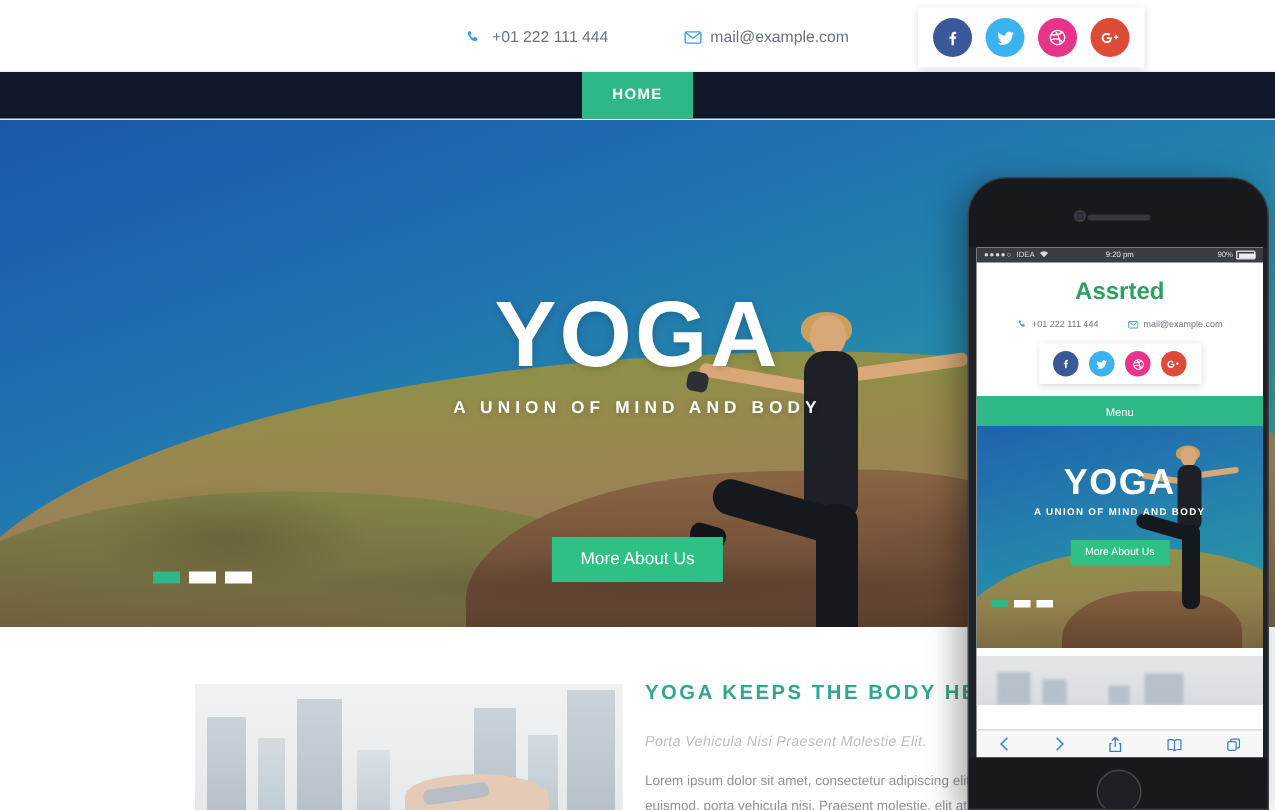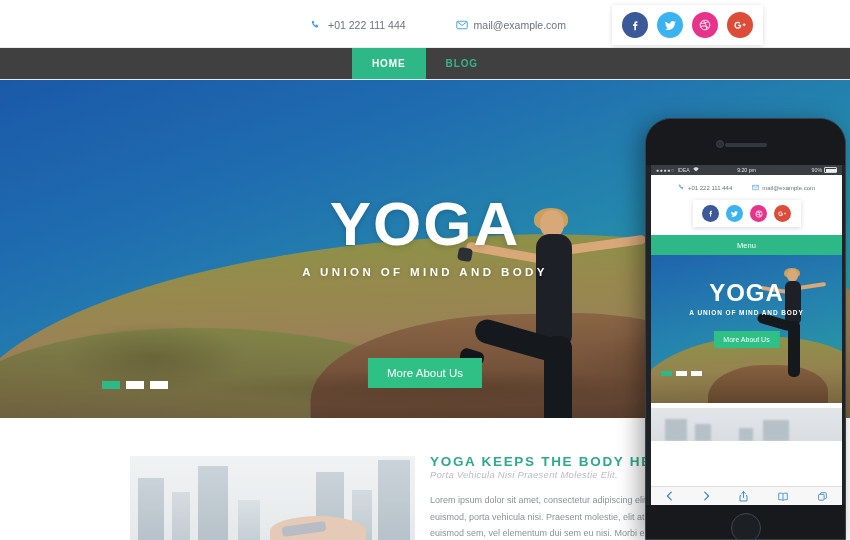--- a/index.html
+++ b/index.html
@@ -51,21 +51,21 @@
   }
   .s-fb{ background:#3b5998; }
   .s-tw{ background:#3ab3f0; }
   .s-dr{ background:#e8338a; }
   .s-gp{ background:#dd4b39; }
   .s-ico svg{ display:block; }
 
   
   .navbar{
     position:absolute; top:48px; left:0; width:850px; height:32px;
-    background:#404040; border-bottom:1px solid #e8e8e8;
+    background:#0f172a; border-bottom:1px solid #e8e8e8;
     display:flex; justify-content:center; align-items:stretch;
   }
   .nav-item{
     display:flex; align-items:center; justify-content:center;
     padding:0 20px; font-size:10px; font-weight:bold;
     letter-spacing:.9px; color:#35b48a; text-transform:uppercase;
     cursor:pointer; white-space:nowrap;
   }
   .nav-item.active{ background:#2fb887; color:#fff; }
 
@@ -156,21 +156,21 @@
   .person-arm{ position:absolute; left:140px; bottom:-6px; width:96px; height:30px; border-radius:50% 50% 0 0; background:#d6ab8c; }
   .person-strap{ position:absolute; left:152px; bottom:6px; width:44px; height:10px; border-radius:4px; background:#8d94a0; transform:rotate(-8deg); }
   .content-img-haze{ position:absolute; inset:0; background:rgba(255,255,255,.38); }
 
   .content-text{ position:absolute; left:430px; top:36px; width:260px; }
   .sec-title{
     font-size:13.5px; font-weight:bold; color:#2fa98d;
     letter-spacing:1.7px; white-space:nowrap;
   }
   .sec-sub{
-    margin-top:0; font-size:9.5px; color:#b9bec4; font-style:italic;
+    margin-top:20px; font-size:9.5px; color:#b9bec4; font-style:italic;
     letter-spacing:.25px; white-space:nowrap;
   }
   .sec-body{
     margin-top:12px; font-size:9px; color:#8d9399; line-height:1.85;
     width:268px;
   }
 
   
   .phone{
     position:absolute; left:645px; top:118px; width:201px; height:422px;
@@ -304,21 +304,20 @@
         <svg viewBox="0 0 18 12" width="13" height="9" fill="#fff">
             <path d="M5.4 5.1v1.7h2.8c-.2 1.1-1.3 1.9-2.8 1.9a3 3 0 1 1 0-6c.8 0 1.5.3 2 .8l1.3-1.2A4.8 4.8 0 0 0 5.4.9a4.8 4.8 0 1 0 0 9.6c2.8 0 4.7-2 4.7-4.8 0-.2 0-.4-.1-.6z"></path>
             <path d="M14.6 4.3V2.9h-1.2v1.4H12v1.2h1.4v1.4h1.2V5.5H16V4.3z"></path>
           </svg>
       </div>
     </div>
   </div>
 
   <div class="navbar">
     <div class="nav-item active">HOME</div>
-    <div class="nav-item">BLOG</div>
   </div>
 
   <div class="hero">
     <div class="hero-sky"></div>
     <div class="hero-hill"></div>
     <div class="hero-hill2"></div>
     <div class="hero-rocks"></div>
     <div class="hero-tex"></div>
 
     <div class="figure">
@@ -384,20 +383,23 @@
               <path d="M5 7.2 0.4 2.6A6.5 6.5 0 0 1 9.6 2.6z"></path>
             </svg>
         </span>
         <span class="sb-time">9:20 pm</span>
         <span class="sb-right">
           <span>90%</span>
           <span class="sb-batt"></span>
         </span>
       </div>
 
+      <div class="m-logo">
+        <span>Ass</span><span class="pie"></span><span>rted</span>
+      </div>
 
       <div class="m-contact">
         <div class="ci">
           <svg viewBox="0 0 16 16" fill="#3d9ae8">
               <path d="M3.6 1.2a1.1 1.1 0 0 1 1.5.3l1 1.5c.3.4.2 1-.2 1.3l-.8.6c.5 1.4 1.6 2.5 3 3l.6-.8c.3-.4.9-.5 1.3-.2l1.5 1c.5.3.6 1 .3 1.5l-.7 1c-.3.5-.9.7-1.4.6C6.8 10.3 3.7 7.2 2.6 3.3c-.1-.5.1-1.1.6-1.4z"></path>
             </svg>
           <span>+01 222 111 444</span>
         </div>
         <div class="ci">
           <svg viewBox="0 0 16 12" fill="none" stroke="#3d9ae8" stroke-width="1.4">

